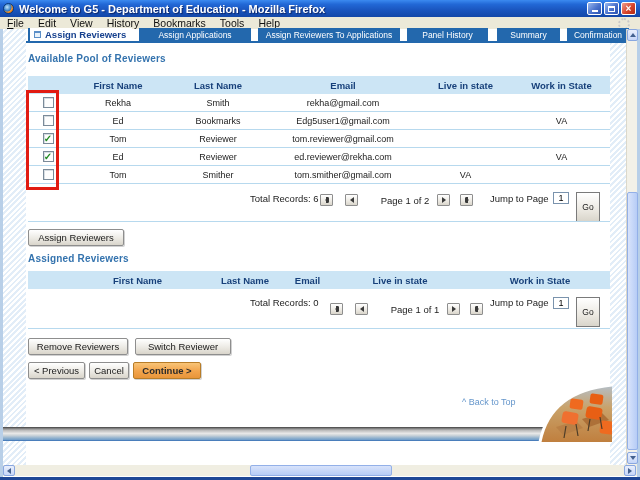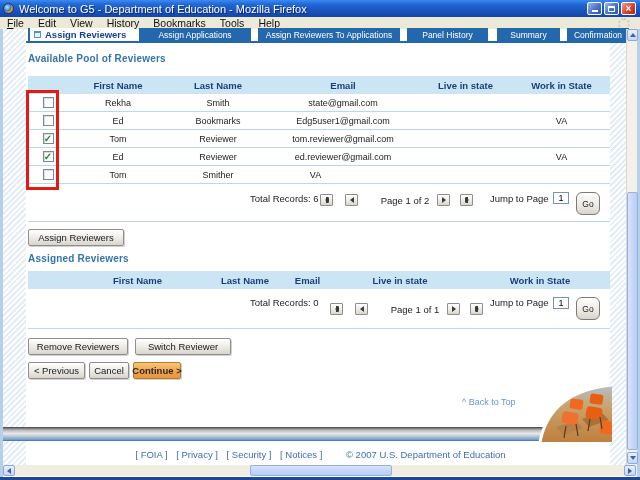--- a/index.html
+++ b/index.html
@@ -7,21 +7,21 @@
               font-family:"Liberation Sans", sans-serif; }
   #window { position:relative; width:640px; height:480px; background:#fff; overflow:hidden; }
 
   
   .titlebar { position:absolute; left:0; top:0; width:640px; height:17px;
     background:linear-gradient(180deg,#3b8af0 0%,#2268d6 25%,#1a55be 60%,#1347a8 100%);
     display:flex; align-items:center; padding:0 3px; }
   .fficon { width:11px; height:11px; border-radius:50%; flex:0 0 auto;
     background:radial-gradient(circle at 35% 35%, #bfe2f8 0%, #4b8fd0 38%, #2a70c0 48%, #f29a2e 58%, #e46f12 78%, #a84a08 100%);
     border:1px solid #0c3a7a; }
-  .wtitle { color:#fff; font-size:11px; font-weight:normal; margin-left:5px; white-space:nowrap;
+  .wtitle { color:#fff; font-size:11px; font-weight:bold; margin-left:5px; white-space:nowrap;
     text-shadow:1px 1px 1px rgba(0,0,40,.55); flex:1 1 auto; overflow:hidden; }
   .wbtns { display:flex; gap:2px; margin-right:1px; }
   .wbtn { width:15px; height:13px; border:1px solid #fff; border-radius:2px;
     display:flex; align-items:center; justify-content:center; cursor:default; }
   .wbtn.min,.wbtn.res { background:linear-gradient(135deg,#9ab8ee 0%,#4a72cc 55%,#2a52b0 100%); }
   .wbtn.close { background:linear-gradient(135deg,#f0a090 0%,#d8442c 55%,#b12a14 100%);
     color:#fff; font-size:10px; font-weight:bold; line-height:10px; }
   .glyph-min { width:6px; height:2px; background:#fff; align-self:flex-end; margin-bottom:2px; }
   .glyph-res { width:7px; height:6px; border:1px solid #fff; border-top-width:2px; }
 
@@ -83,22 +83,22 @@
   .pg-btn { width:13px; height:12px; border:1px solid #8e8e8e; border-radius:1px;
     background:linear-gradient(180deg,#ffffff,#ece9e2 60%,#d9d5cb);
     display:flex; align-items:center; justify-content:center; gap:1px; }
   .ltri { width:0; height:0; border-top:3px solid transparent; border-bottom:3px solid transparent;
     border-right:4px solid #3a3a3a; }
   .rtri { width:0; height:0; border-top:3px solid transparent; border-bottom:3px solid transparent;
     border-left:4px solid #3a3a3a; }
   .bar { width:2px; height:6px; background:#3a3a3a; }
   .pg-input { width:16px; height:12px; border:1px solid #7a93ad; font-size:9px; text-align:center;
     font-family:"Liberation Sans",sans-serif; padding:0; }
-  .pg-go { width:24px; height:23px; font-size:8.5px; line-height:10px; border:1px solid #7a7a7a;
-    border-radius:6px; background:linear-gradient(180deg,#ffffff,#ece9e2 60%,#d9d5cb);
+  .pg-go { width:24px; height:30px; font-size:8.5px; line-height:10px; border:1px solid #7a7a7a;
+    border-radius:0; background:linear-gradient(180deg,#ffffff,#ece9e2 60%,#d9d5cb);
     font-family:"Liberation Sans",sans-serif; color:#222; }
   .p1 { top:184px; height:37px; }
   .p1 .pg-total{left:222px;top:9px;text-align:right;} .p1 .pg-first{left:292px;top:10px;} .p1 .pg-prev{left:317px;top:10px;}
   .p1 .pg-page{left:345px;top:11px;} .p1 .pg-next{left:409px;top:10px;} .p1 .pg-last{left:432px;top:10px;}
   .p1 .pg-jump{left:462px;top:9px;} .p1 .pg-input{left:525px;top:8px;} .p1 .pg-go{left:548px;top:8px;}
   .p2 { top:289px; height:39px; }
   .p2 .pg-total{left:222px;top:8px;} .p2 .pg-first{left:302px;top:14px;} .p2 .pg-prev{left:327px;top:14px;}
   .p2 .pg-page{left:355px;top:15px;} .p2 .pg-next{left:419px;top:14px;} .p2 .pg-last{left:442px;top:14px;}
   .p2 .pg-jump{left:462px;top:8px;} .p2 .pg-input{left:525px;top:8px;} .p2 .pg-go{left:548px;top:8px;}
 
@@ -207,21 +207,21 @@
       <div class="tcell hcell t1c4">Live in state</div>
       <div class="tcell hcell t1c5">Work in State</div>
     </div>
   <div class="tbody" style="top:94px;">
       <div class="trow">
         <div class="tcell t1c0">
           <div class="checkbox"></div>
         </div>
         <div class="tcell t1c1">Rekha</div>
         <div class="tcell t1c2">Smith</div>
-        <div class="tcell t1c3">state@gmail.com</div>
+        <div class="tcell t1c3">rekha@gmail.com</div>
         <div class="tcell t1c4"></div>
         <div class="tcell t1c5"></div>
       </div>
       <div class="trow">
         <div class="tcell t1c0">
           <div class="checkbox"></div>
         </div>
         <div class="tcell t1c1">Ed</div>
         <div class="tcell t1c2">Bookmarks</div>
         <div class="tcell t1c3">Edg5user1@gmail.com</div>
@@ -237,30 +237,31 @@
         <div class="tcell t1c3">tom.reviewer@gmail.com</div>
         <div class="tcell t1c4"></div>
         <div class="tcell t1c5"></div>
       </div>
       <div class="trow">
         <div class="tcell t1c0">
           <div class="checkbox checked">✓</div>
         </div>
         <div class="tcell t1c1">Ed</div>
         <div class="tcell t1c2">Reviewer</div>
-        <div class="tcell t1c3">ed.reviewer@gmail.com</div>
+        <div class="tcell t1c3">ed.reviewer@rekha.com</div>
         <div class="tcell t1c4"></div>
         <div class="tcell t1c5">VA</div>
       </div>
       <div class="trow">
         <div class="tcell t1c0">
           <div class="checkbox"></div>
         </div>
         <div class="tcell t1c1">Tom</div>
         <div class="tcell t1c2">Smither</div>
+        <div class="tcell t1c3">tom.smither@gmail.com</div>
         <div class="tcell t1c4">VA</div>
         <div class="tcell t1c5"></div>
       </div>
     </div>
   <div class="annotation"></div>
 
   <div class="pagerow p1">
     <span class="pg-total">Total Records: 6</span>
     <span class="pg-btn pg-first">
         <span class="bar"></span>
@@ -315,21 +316,21 @@
     <span class="pg-jump">Jump to Page</span>
     <input class="pg-input" value="1" style="">
     <button class="pg-go">Go</button>
   </div>
   <div class="sep-line" style="top:328px;"></div>
 
   <button class="btn" style="left:135px; top:338px; width:96px;">Switch Reviewer</button>
   <button class="btn" style="left:28px;  top:338px; width:100px;">Remove Reviewers</button>
   <button class="btn" style="left:28px;  top:362px; width:57px;">&lt; Previous</button>
   <button class="btn" style="left:89px;  top:362px; width:40px;">Cancel</button>
-  <button class="btn orange" style="left:133px; top:362px; width:48px;">Continue &gt;</button>
+  <button class="btn orange" style="left:133px; top:362px; width:68px;">Continue &gt;</button>
 
   <a class="backtop">^ Back to Top</a>
 
   <div class="band"></div>
   <svg class="chairs" viewBox="0 0 86 59" xmlns="http://www.w3.org/2000/svg">
     <defs>
       <linearGradient id="g1" x1="0" y1="0" x2="0" y2="1">
         <stop offset="0%" stop-color="#b3bfca"></stop>
         <stop offset="40%" stop-color="#c9a26a"></stop>
         <stop offset="100%" stop-color="#c07f3e"></stop>
@@ -340,27 +341,20 @@
     <path d="M56 36 l20 -6 l7 7 l-20 7 z" fill="#ad7038"></path>
     <rect x="44" y="16" width="13" height="10" rx="2" fill="#ef6a1f" transform="rotate(8 50 21)"></rect>
     <rect x="64" y="11" width="13" height="10" rx="2" fill="#e85f14" transform="rotate(8 70 16)"></rect>
     <rect x="36" y="29" width="16" height="12" rx="3" fill="#f07030" transform="rotate(10 44 35)"></rect>
     <rect x="60" y="24" width="16" height="12" rx="3" fill="#e85f14" transform="rotate(10 68 30)"></rect>
     <rect x="74" y="38" width="14" height="13" rx="3" fill="#ef6a1f" transform="rotate(6 81 44)"></rect>
     <path d="M40 43 l-2 12 M50 41 l2 12 M64 36 l-2 12 M74 34 l2 12" stroke="#4e3d28" stroke-width="1.2" fill="none"></path>
     <path d="M14 59 Q 24 8 86 2" stroke="#ffffff" stroke-width="3" fill="none"></path>
   </svg>
 
-  <div class="footer">
-    <span class="flink">[ FOIA ]</span>
-    <span class="flink">[ Privacy ]</span>
-    <span class="flink">[ Security ]</span>
-    <span class="flink">[ Notices ]</span>
-    <span class="copyright">©  2007  U.S.  Department  of  Education</span>
-  </div>
 
   <div class="vscroll">
     <span class="sc-btn v-up">
         <span class="tri-up"></span>
       </span>
     <span class="v-thumb"></span>
     <span class="sc-btn v-down">
         <span class="tri-dn"></span>
       </span>
   </div>

